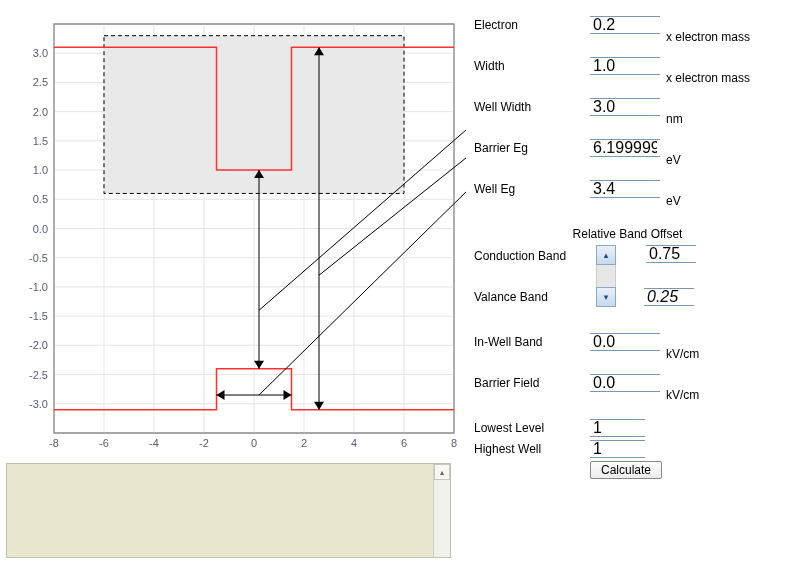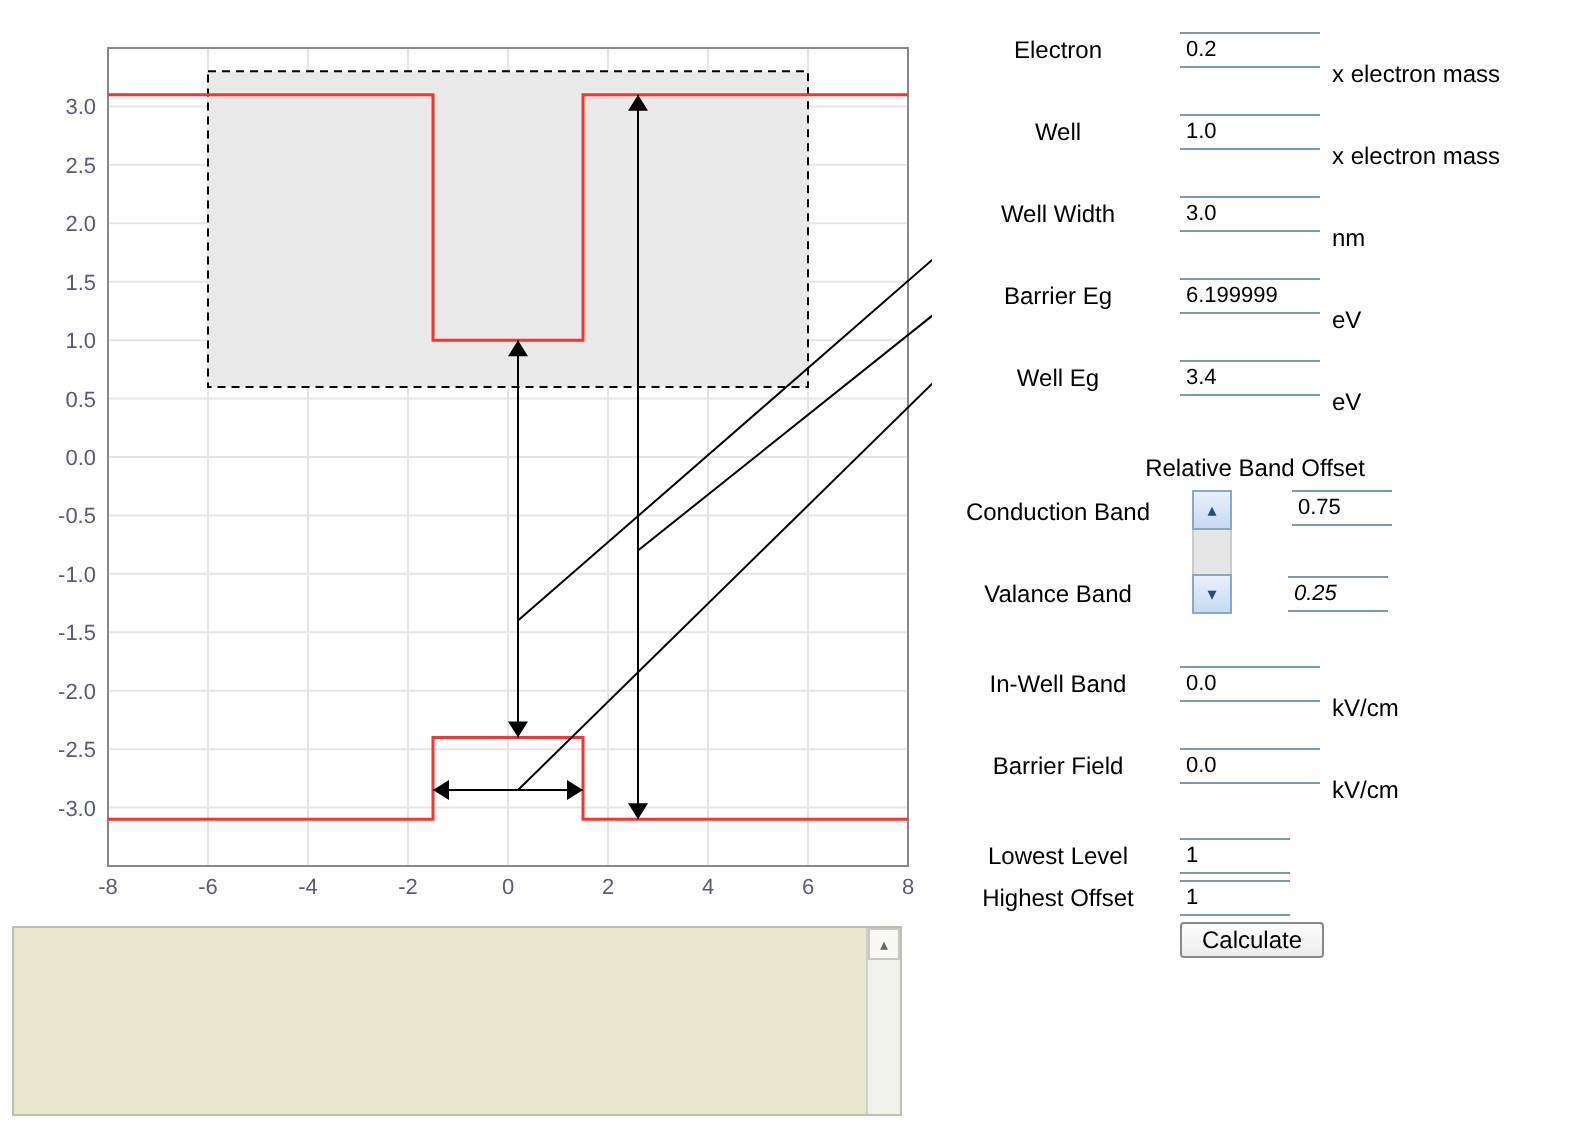--- a/index.html
+++ b/index.html
@@ -61,32 +61,32 @@
     text-align: center;
     margin: 2px 0 4px 0;
   }
   .form-row {
     display: flex;
     align-items: center;
     margin-bottom: 3px;
   }
   .form-row .lbl {
     width: 110px;
-    text-align: center;
+    text-align: left;
     padding-right: 6px;
   }
   .form-row input[type="text"] {
     width: 70px;
     height: 18px;
     border: none;
     border-top: 1px solid #7a98af;
     border-bottom: 1px solid #7a98af;
     background: #fff;
     font-family: inherit;
-    font-size: 11px;
+    font-size: 16px;
     padding: 0 3px;
     box-sizing: border-box;
   }
   .form-row .unit {
     padding-left: 6px;
     margin-top: 24px;
   }
   .spacer { height: 14px; }
 
   .spinner {
@@ -206,21 +206,21 @@
   </div>
 
   <div class="right-col">
 
     <div class="form-row">
       <span class="lbl">Electron</span>
       <input type="text" value="0.2" style="">
       <span class="unit">x electron mass</span>
     </div>
     <div class="form-row">
-      <span class="lbl">Well</span>
+      <span class="lbl">Width</span>
       <input type="text" value="1.0" style="">
       <span class="unit">x electron mass</span>
     </div>
 
     <div class="form-row">
       <span class="lbl">Well Width</span>
       <input type="text" value="3.0" style="">
       <span class="unit">nm</span>
     </div>
     <div class="form-row">
@@ -264,21 +264,21 @@
       <input type="text" value="0.0" style="">
       <span class="unit">kV/cm</span>
     </div>
 
     <div class="spacer"></div>
     <div class="form-row">
       <span class="lbl">Lowest Level</span>
       <input type="text" style="width: 55px;" value="1">
     </div>
     <div class="form-row">
-      <span class="lbl">Highest Offset</span>
+      <span class="lbl">Highest Well</span>
       <input type="text" style="width: 55px;" value="1">
     </div>
     <div class="form-row">
       <span class="lbl"></span>
       <button class="calc">Calculate</button>
     </div>
 
   </div>
 </div>
 

